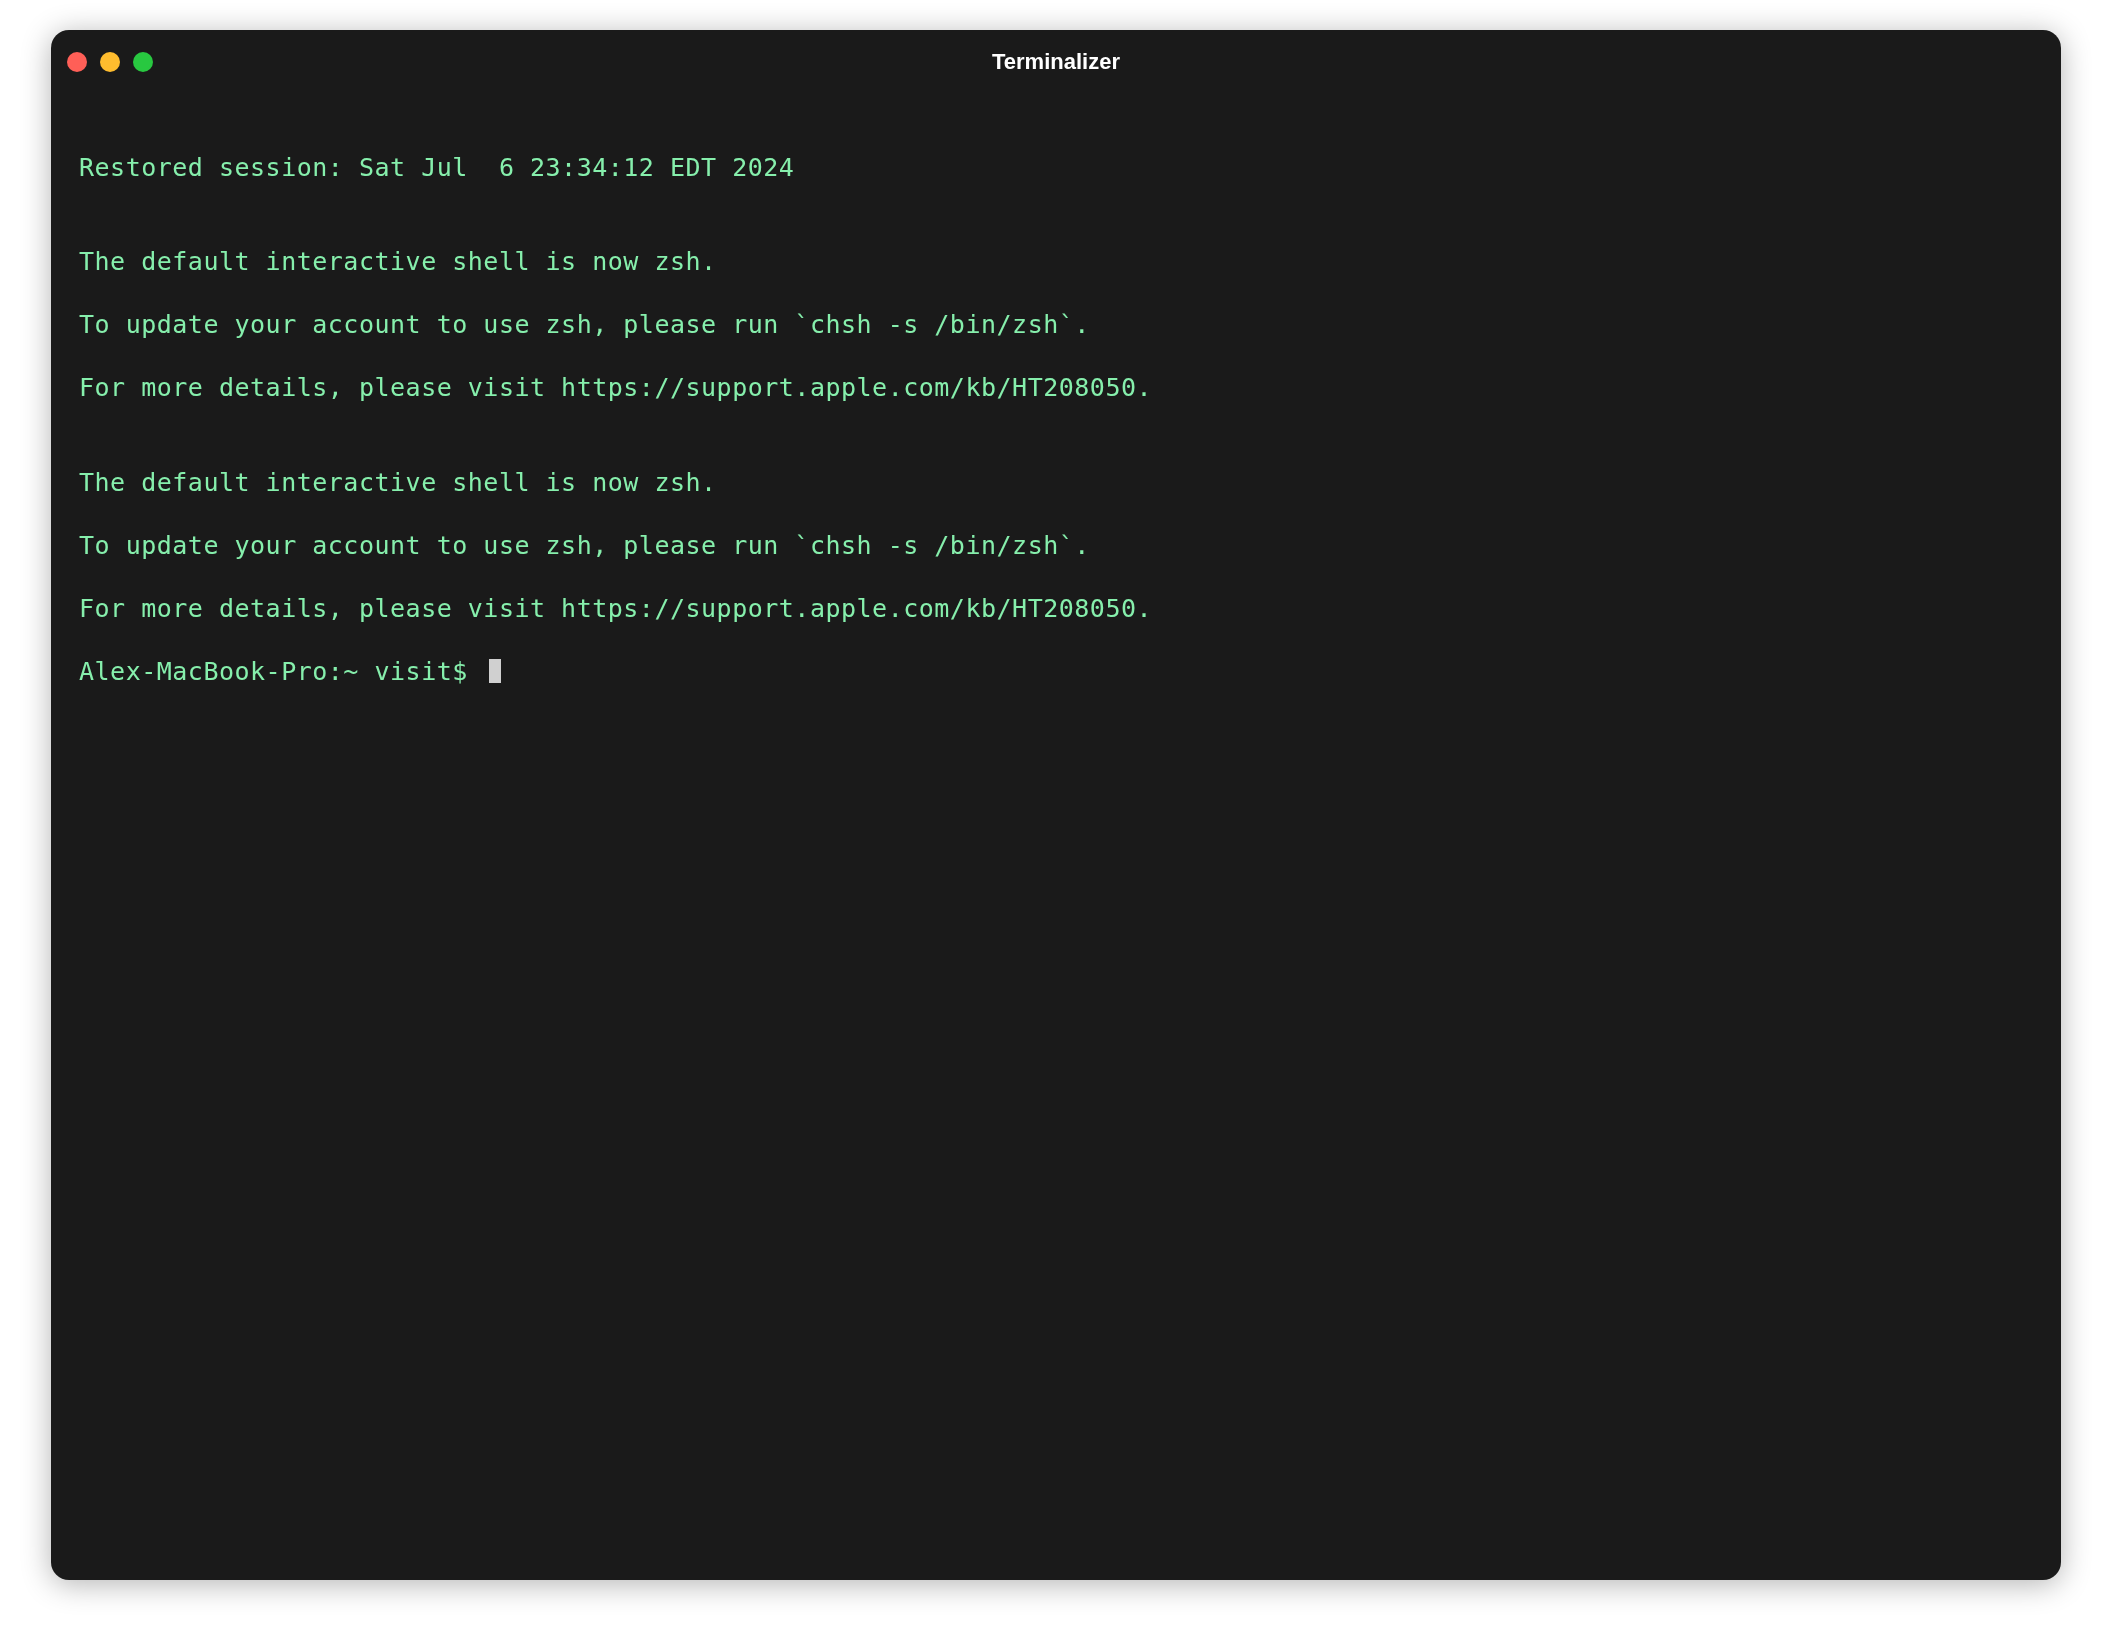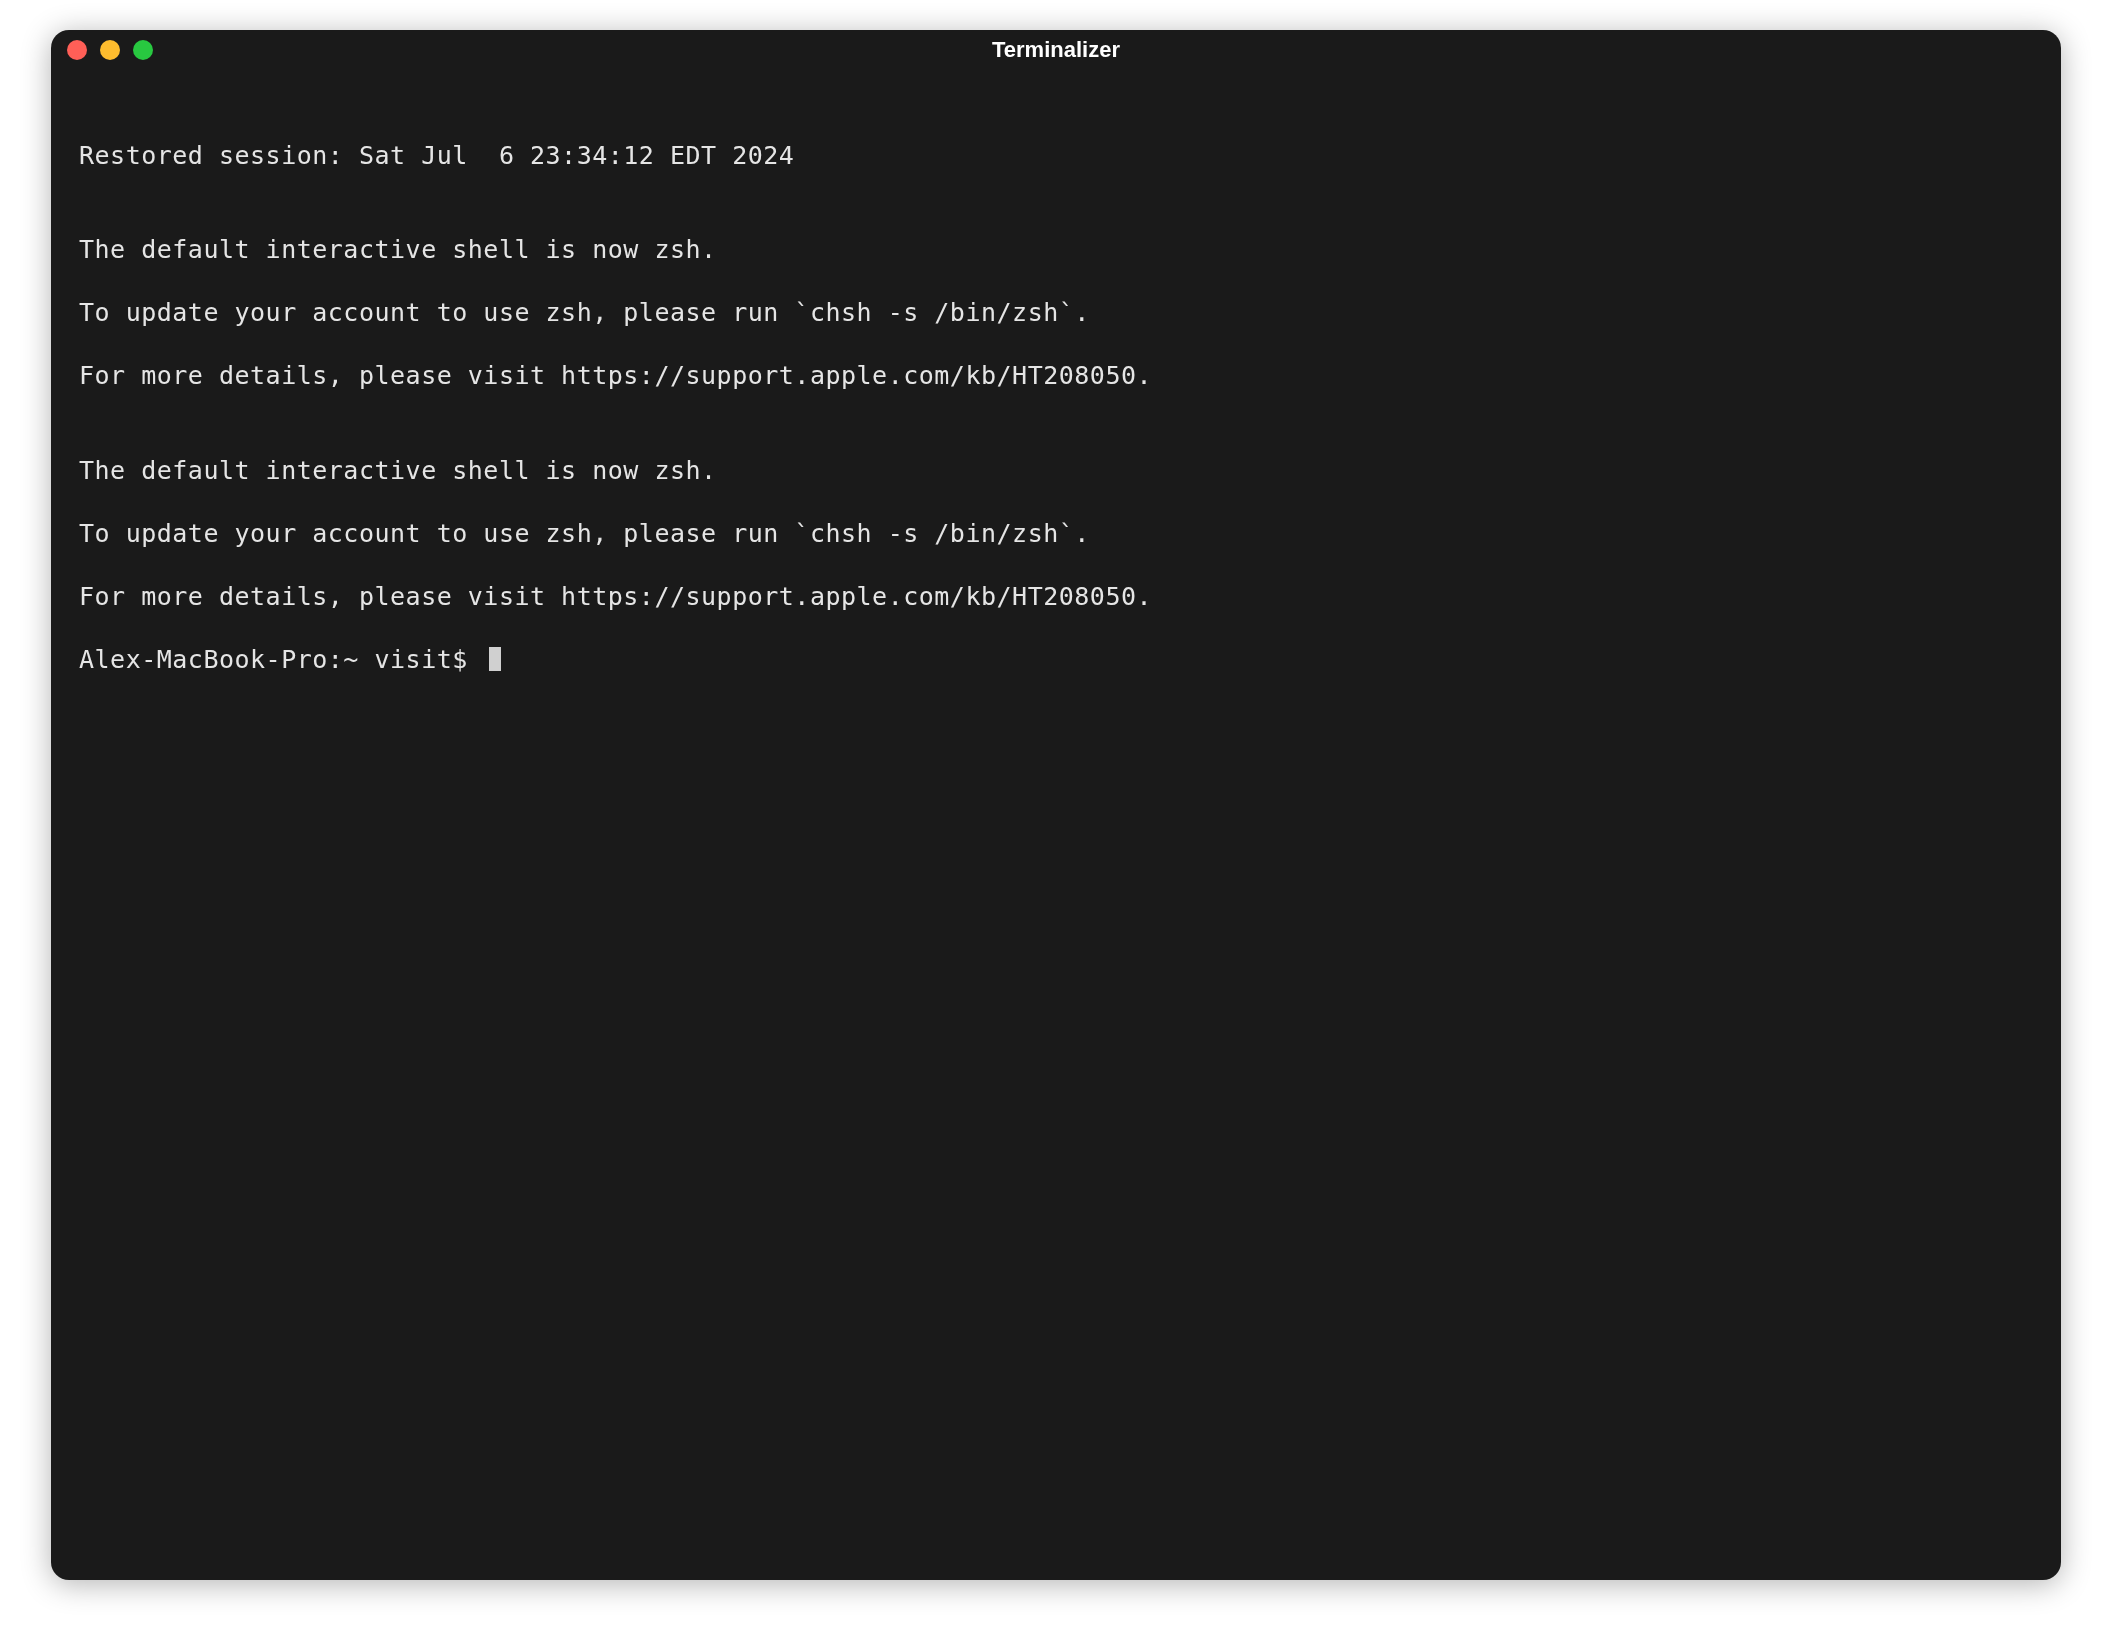--- a/index.html
+++ b/index.html
@@ -28,20 +28,21 @@
       display: flex;
       flex-direction: column;
     }
     .title-bar {
       height: 40px;
       display: flex;
       align-items: center;
       position: relative;
       padding: 0 16px;
       flex-shrink: 0;
+      margin-top: 12px;
     }
     .traffic-lights {
       display: flex;
       gap: 13px;
       align-items: center;
     }
     .traffic-light {
       width: 20px;
       height: 20px;
       border-radius: 50%;
@@ -56,21 +57,21 @@
       color: #ffffff;
       font-family: -apple-system, BlinkMacSystemFont, "Segoe UI", sans-serif;
       font-size: 22px;
       font-weight: 600;
     }
     .terminal-body {
       flex: 1;
       padding: 38px 28px 20px 28px;
       font-size: 25px;
       line-height: 1.26;
-      color: #e5e5e5;
+      color: #86efac;
       white-space: pre;
       overflow: hidden;
       letter-spacing: 0.5px;
     }
     .terminal-line {
       display: block;
     }
     .cursor-line {
       display: flex;
       align-items: center;

